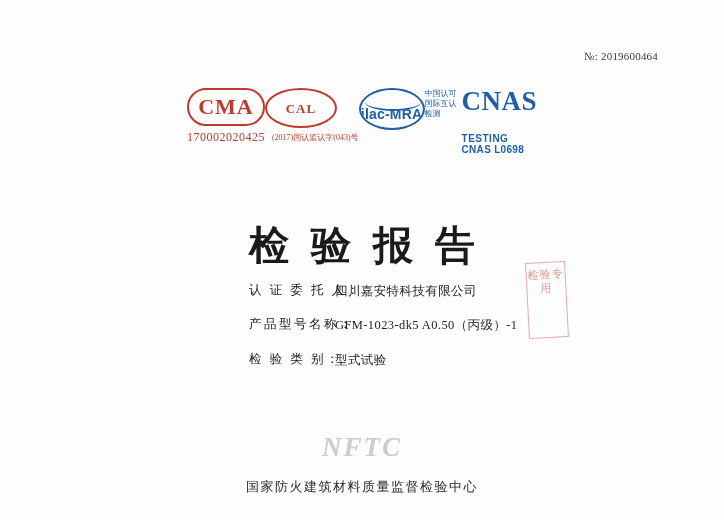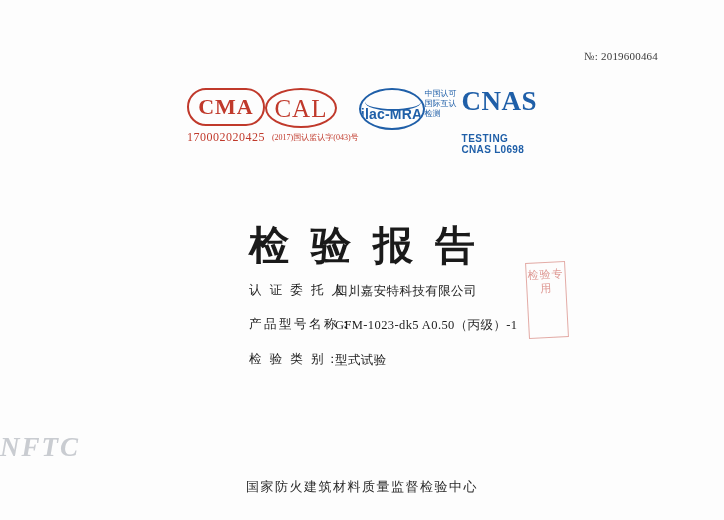--- a/index.html
+++ b/index.html
@@ -80,22 +80,22 @@
     border-radius: 50%;
     color: #c0392b;
     display: flex;
     align-items: center;
     justify-content: center;
     box-sizing: border-box;
     position: relative;
   }
   .cal-mark .cal-text {
     font-family: "Liberation Serif", serif;
-    font-size: 25px;
-    font-weight: normal;
+    font-size: 13px;
+    font-weight: bold;
     letter-spacing: 1px;
     line-height: 1;
   }
   .cal-caption {
     margin-top: 4px;
     font-size: 8px;
     color: #c0392b;
     font-family: "Liberation Serif", serif;
     margin-left: 7px;
   }
@@ -236,20 +236,21 @@
     box-sizing: border-box;
     transform: rotate(-3deg);
   }
 
   
   .nftc {
     position: absolute;
     top: 432px;
     left: 0;
     width: 724px;
+    text-align: center;
     font-family: "Liberation Serif", serif;
     font-size: 27px;
     font-weight: bold;
     font-style: italic;
     color: #c9ccd1;
     letter-spacing: 2px;
   }
   .footer-org {
     position: absolute;
     top: 478px;

